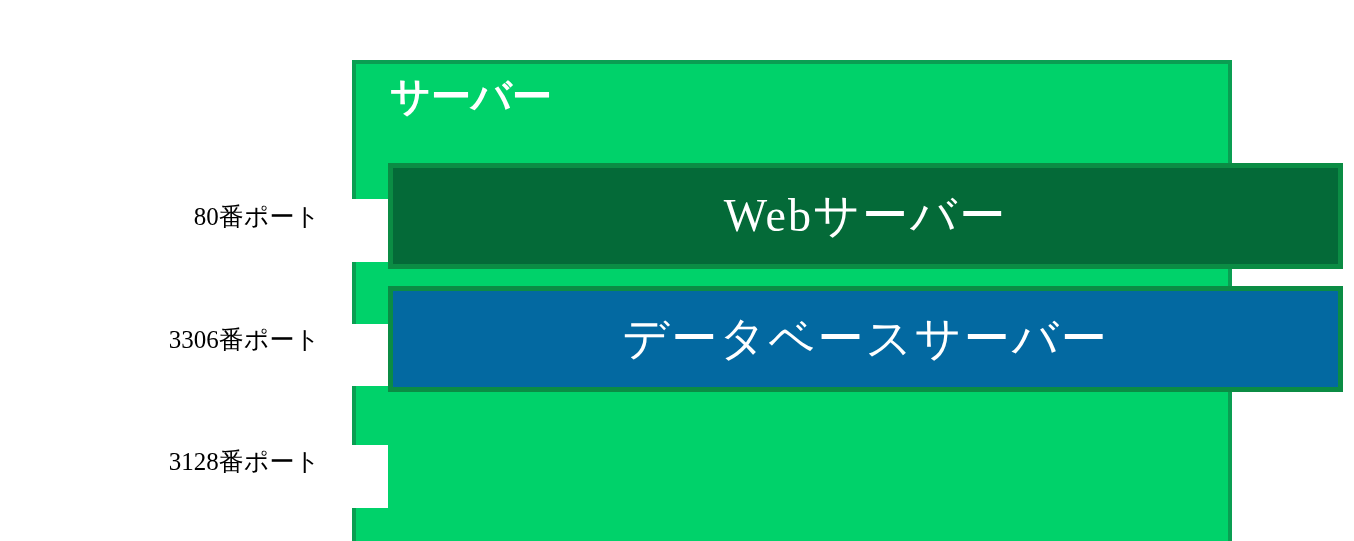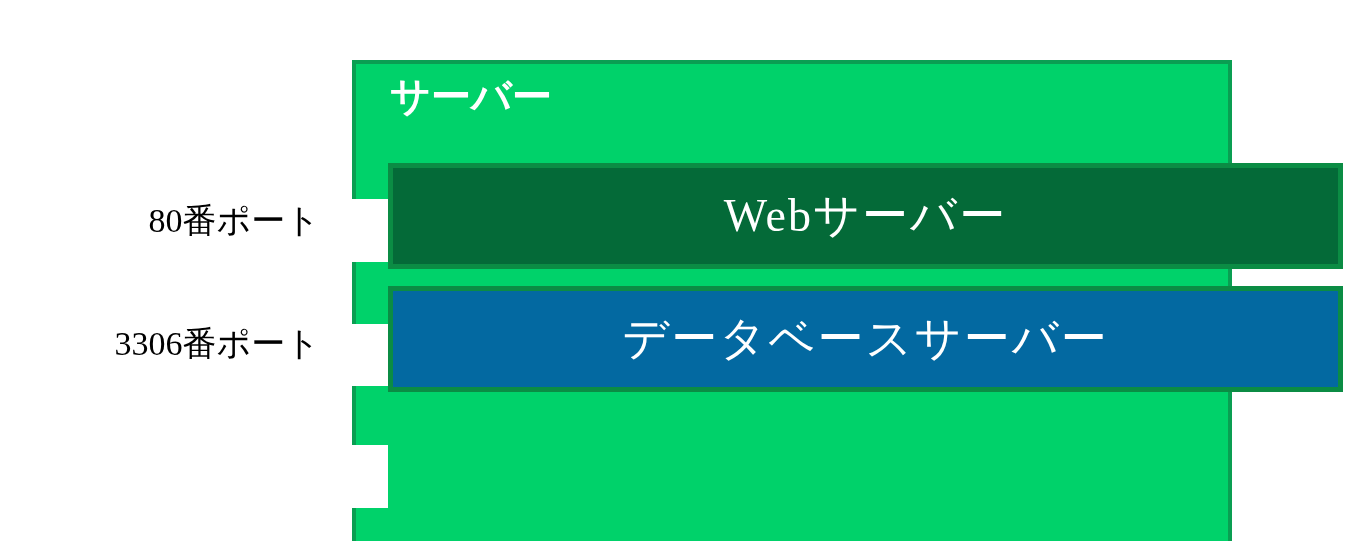--- a/index.html
+++ b/index.html
@@ -80,21 +80,21 @@
     white-space: nowrap;
   }
 
   
   .port-label {
     position: absolute;
     right: 1034px; 
     width: 300px;
     text-align: right;
     font-family: "Liberation Serif", "DejaVu Serif", serif;
-    font-size: 34px;
+    font-size: 25px;
     line-height: 1;
     color: #000000;
     letter-spacing: 0px;
     white-space: nowrap;
   }
   .port-label-1 { top: 168px; }
   .port-label-2 { top: 291px; }
   .port-label-3 { top: 413px; }
 </style>
 </head>
@@ -114,14 +114,15 @@
     <span class="service-label" style="color: rgb(255, 255, 255);">Webサーバー</span>
   </div>
 
   <div class="service-box service-box-2" style="background: #0369a1; border-color: rgb(11, 140, 68);">
     <span class="service-label" style="color: rgb(255, 255, 255);">データベースサーバー</span>
   </div>
 
 
   <div class="port-label port-label-1" style="color: rgb(0, 0, 0);">80番ポート</div>
   <div class="port-label port-label-2" style="color: rgb(0, 0, 0);">3306番ポート</div>
+  <div class="port-label port-label-3" style="color: rgb(0, 0, 0);">3128番ポート</div>
 
 </div>
 
 </body></html>

